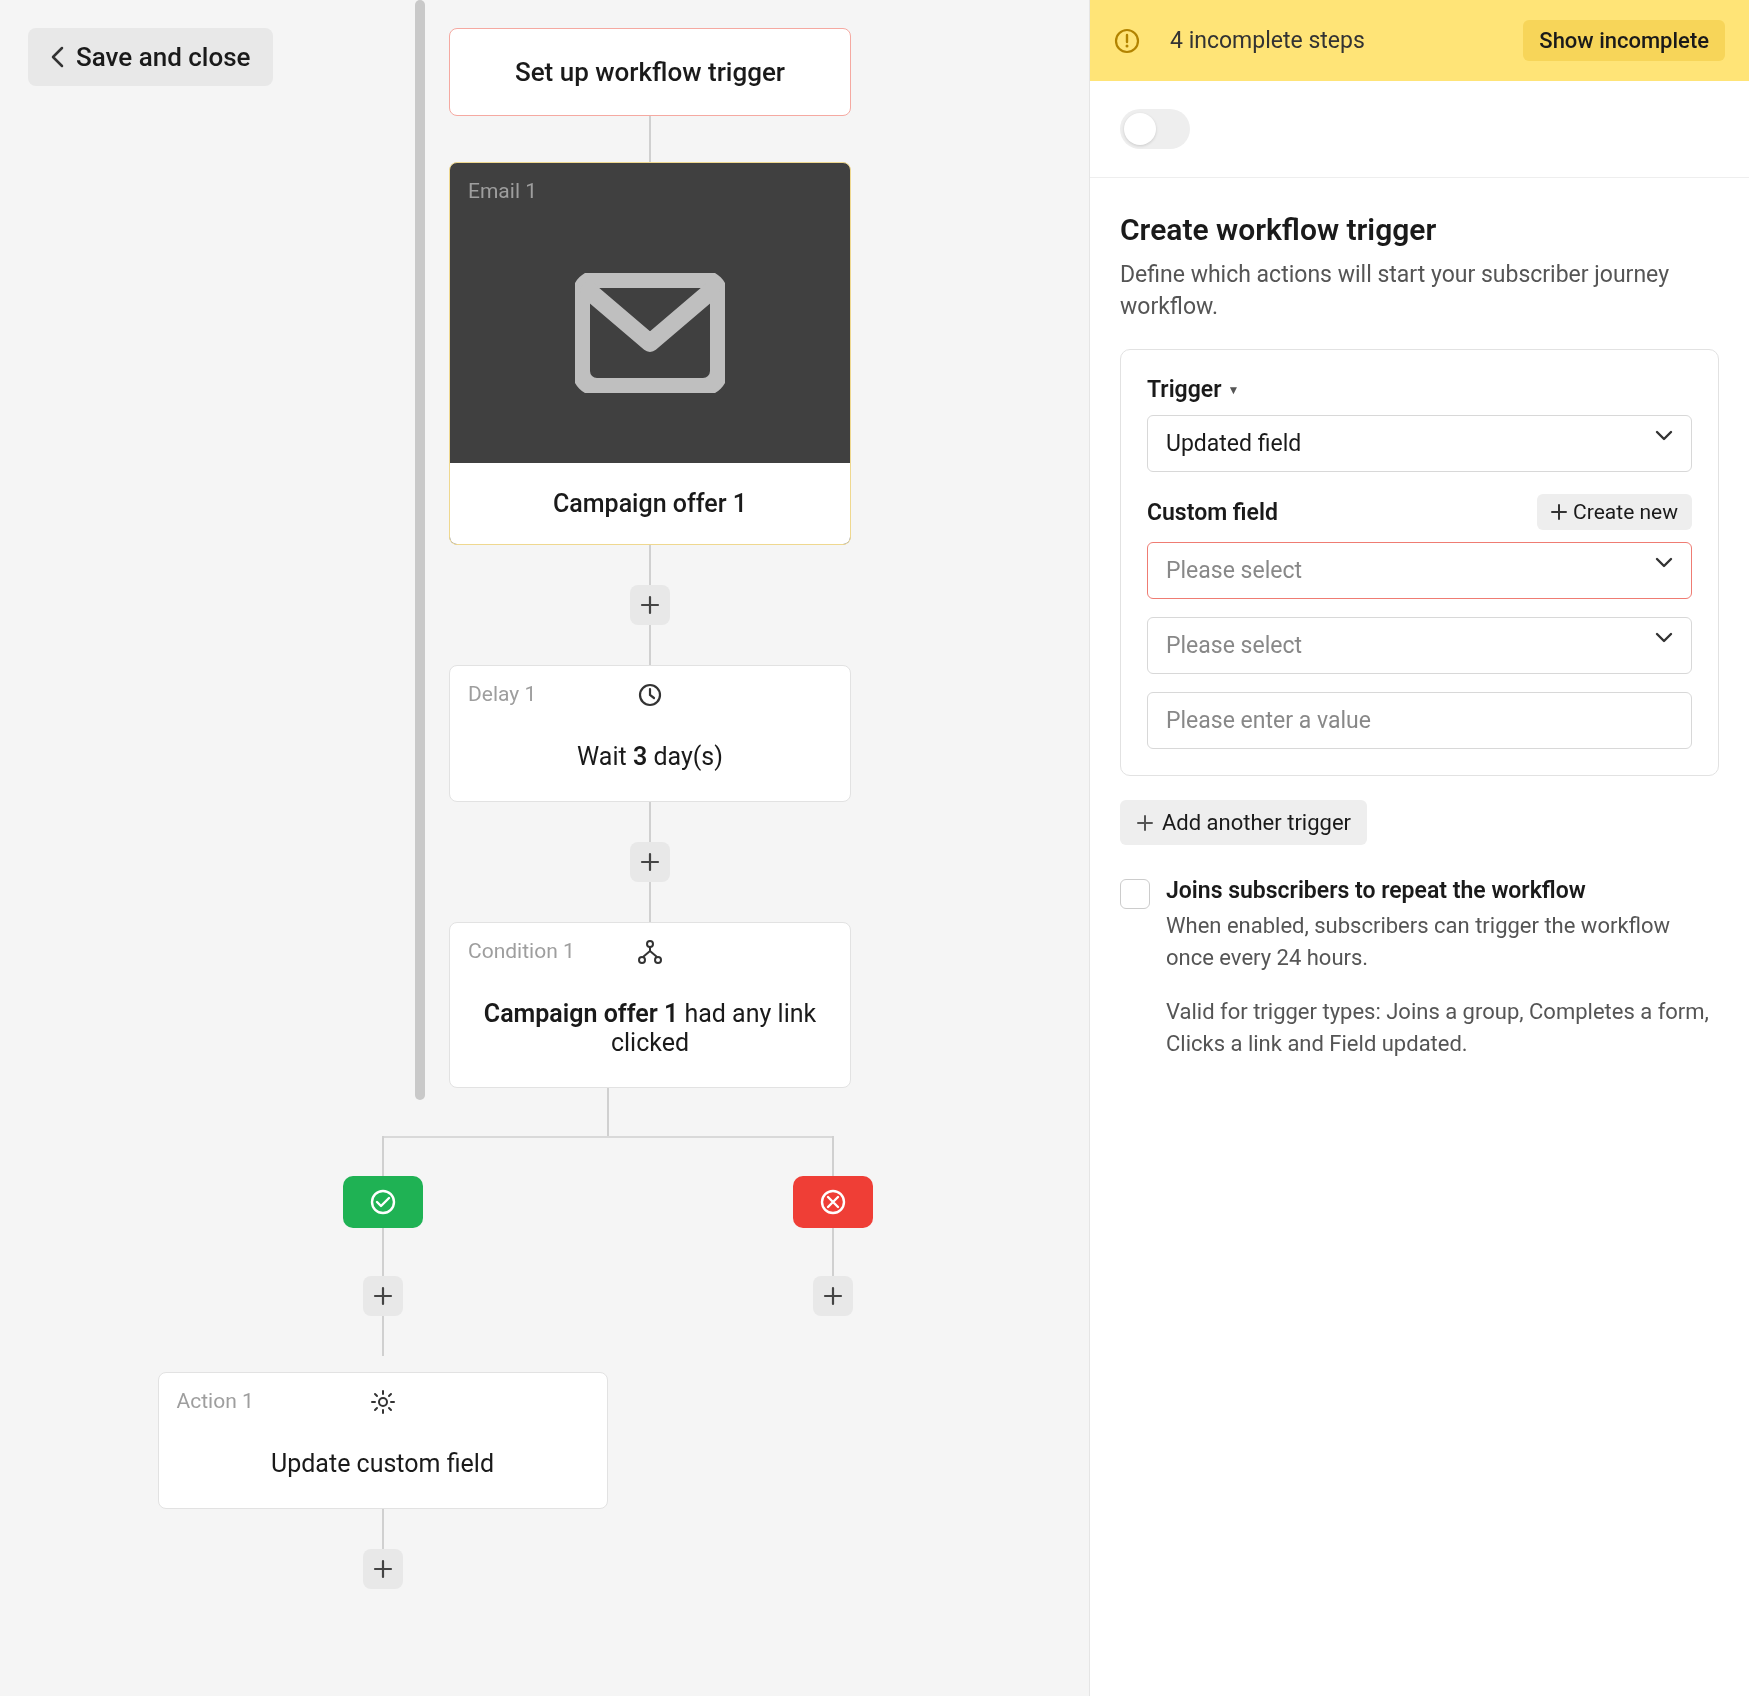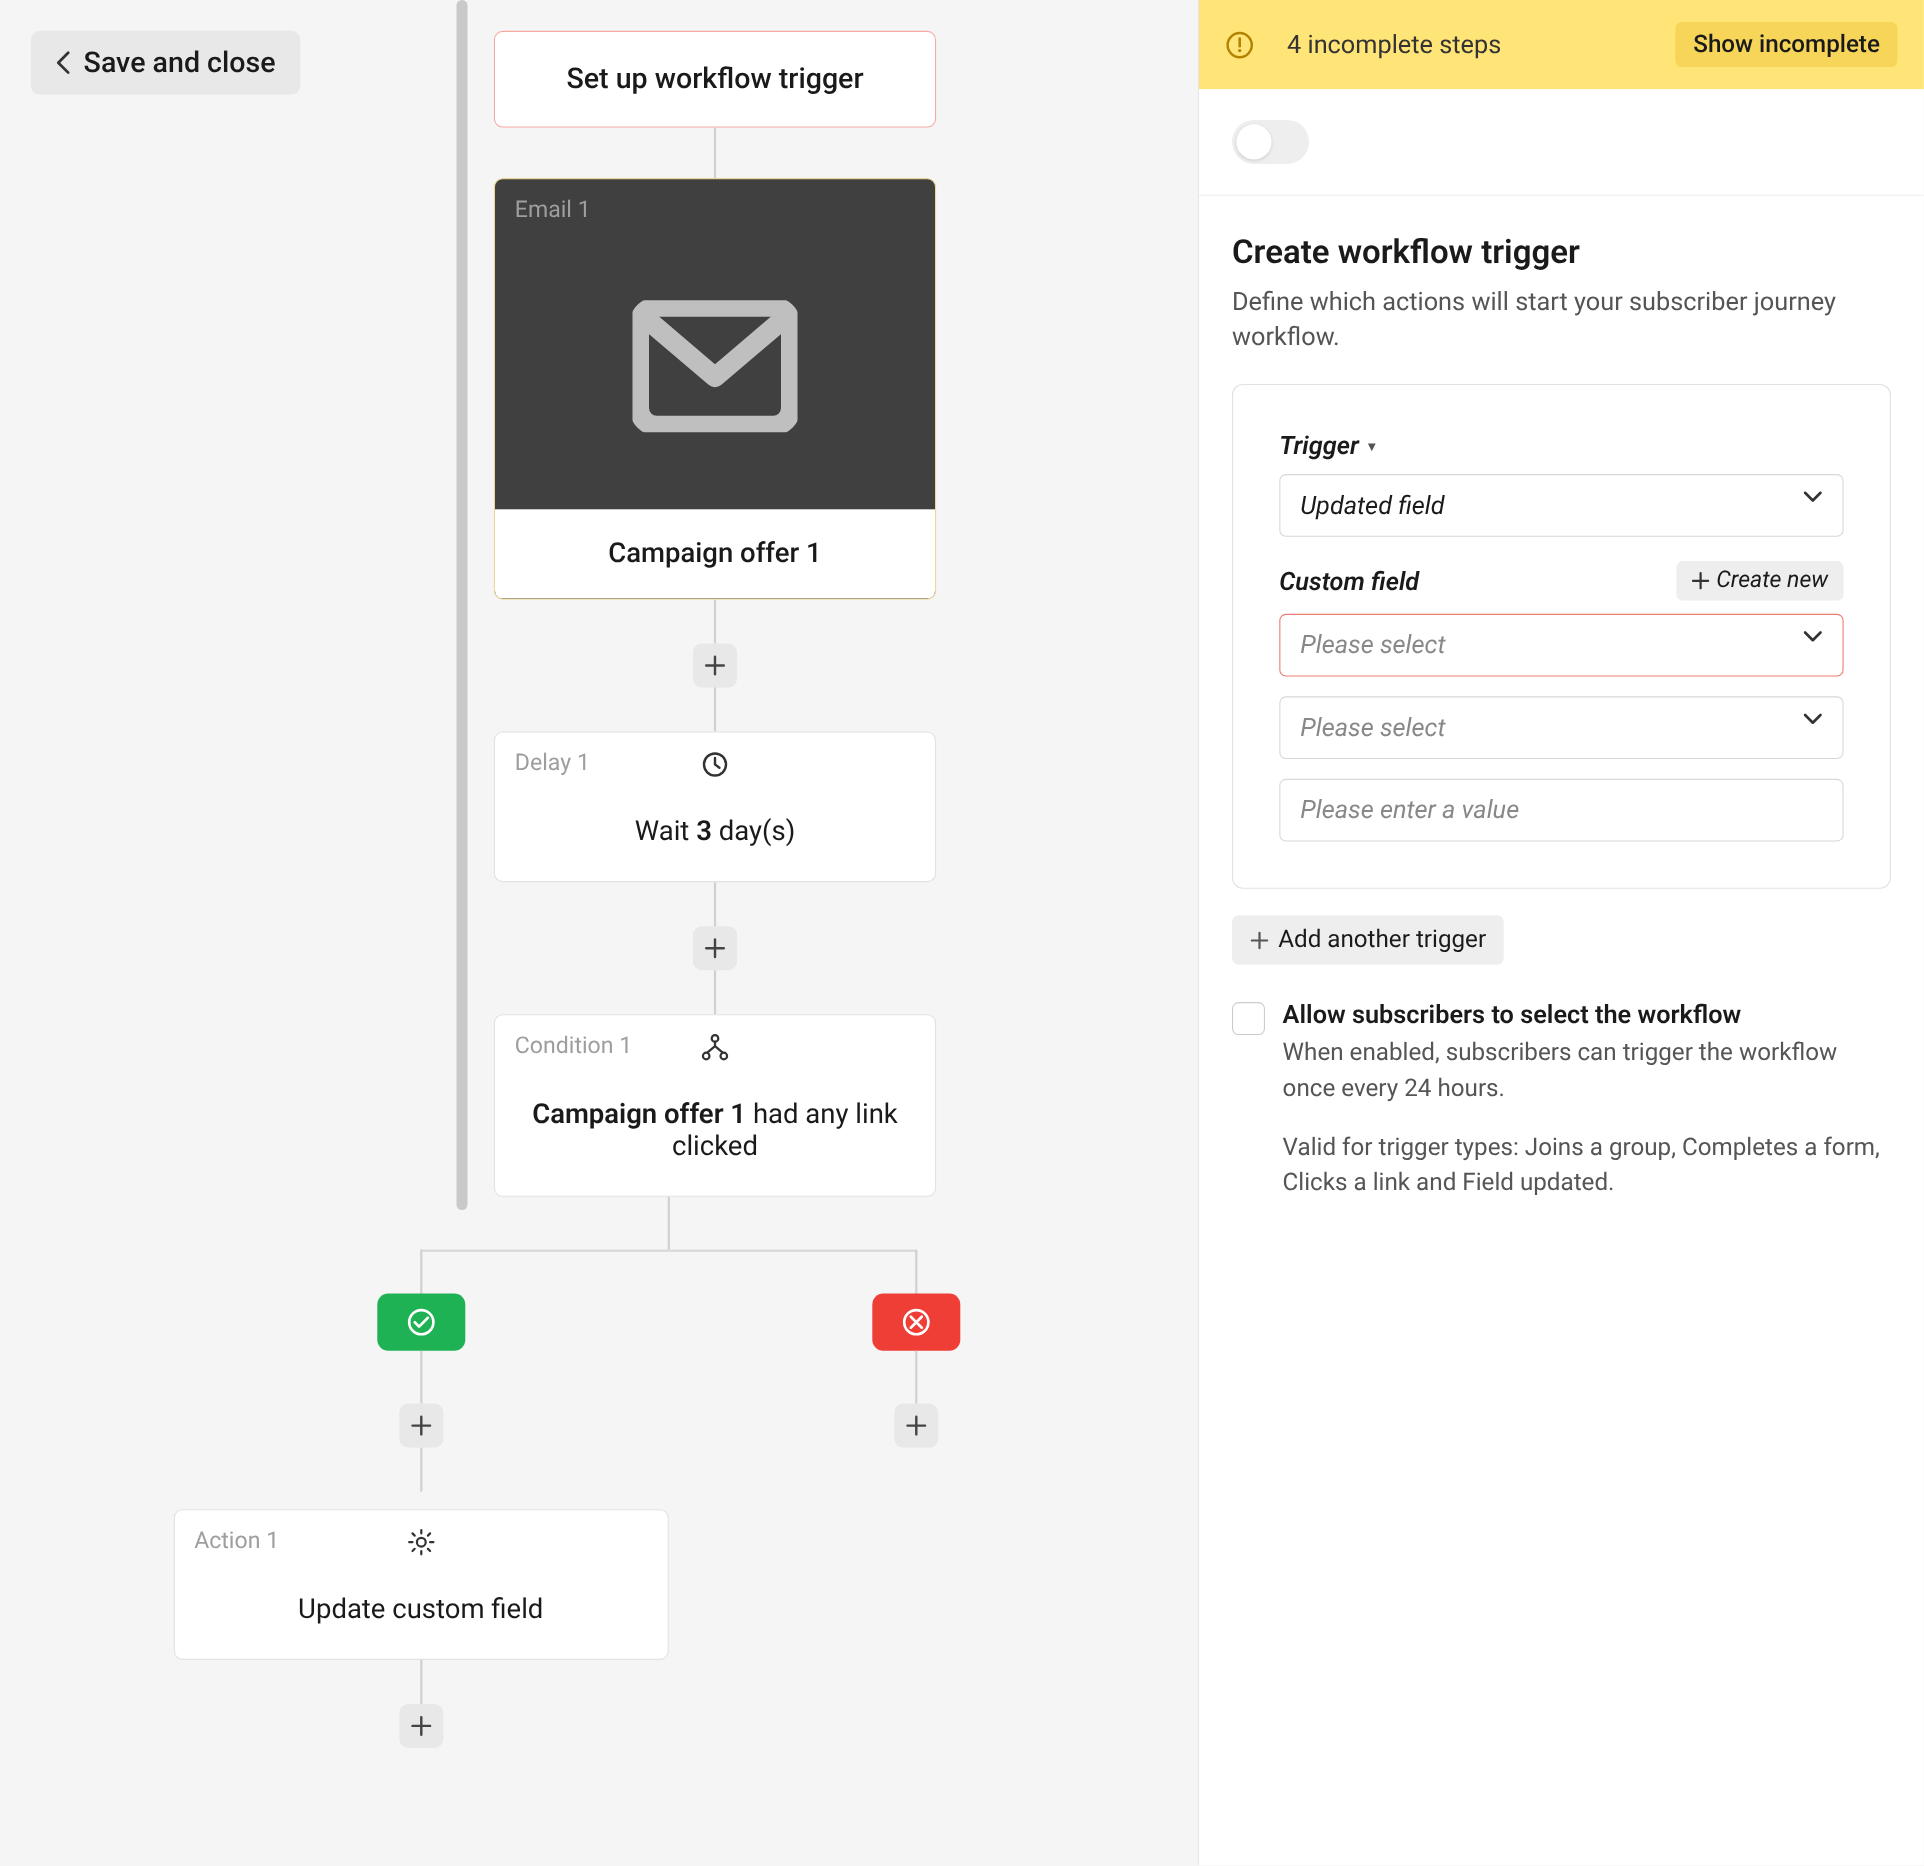--- a/index.html
+++ b/index.html
@@ -280,22 +280,21 @@
 }
 .sec-desc {
   font-size: 23px;
   color: #555;
   line-height: 1.4;
   margin-bottom: 26px;
 }
 .trigger-card {
   border: 1px solid #e2e2e2;
   border-radius: 10px;
-  padding: 42px;
-  font-style: italic;
+  padding: 26px;
 }
 .field-label {
   font-size: 23px;
   font-weight: 600;
   margin-bottom: 12px;
   display: flex;
   align-items: center;
   gap: 6px;
 }
 .field-label .caret {
@@ -601,19 +600,19 @@
     <div class="add-trigger-btn">
       <svg width="18" height="18" viewBox="0 0 18 18">
           <path d="M9 2v14M2 9h14" stroke="#555" stroke-width="2" stroke-linecap="round"></path>
         </svg>
       <span>Add another trigger</span>
     </div>
 
     <div class="check-row">
       <div class="check-box"></div>
       <div>
-        <div class="check-label">Allow subscribers to select the workflow</div>
+        <div class="check-label">Joins subscribers to repeat the workflow</div>
         <div class="check-desc">When enabled, subscribers can trigger the workflow once every 24 hours.</div>
         <div class="check-desc" style="margin-top:22px;">Valid for trigger types: Joins a group, Completes a form, Clicks a link and Field updated.</div>
       </div>
     </div>
   </div>
 </div>
 
 </body></html>

